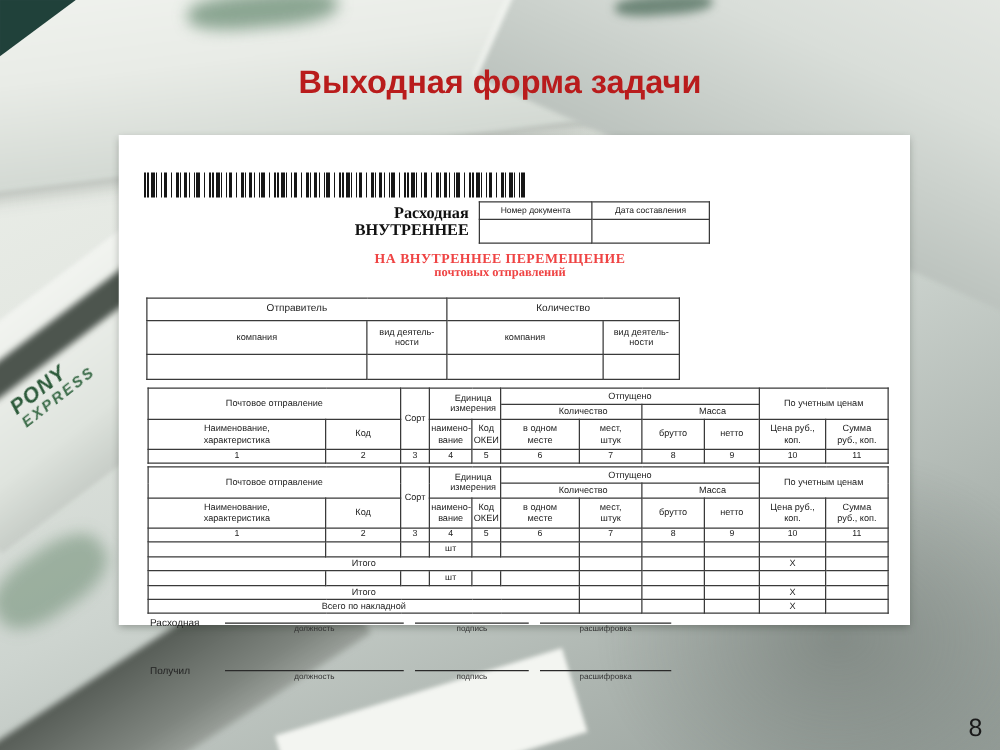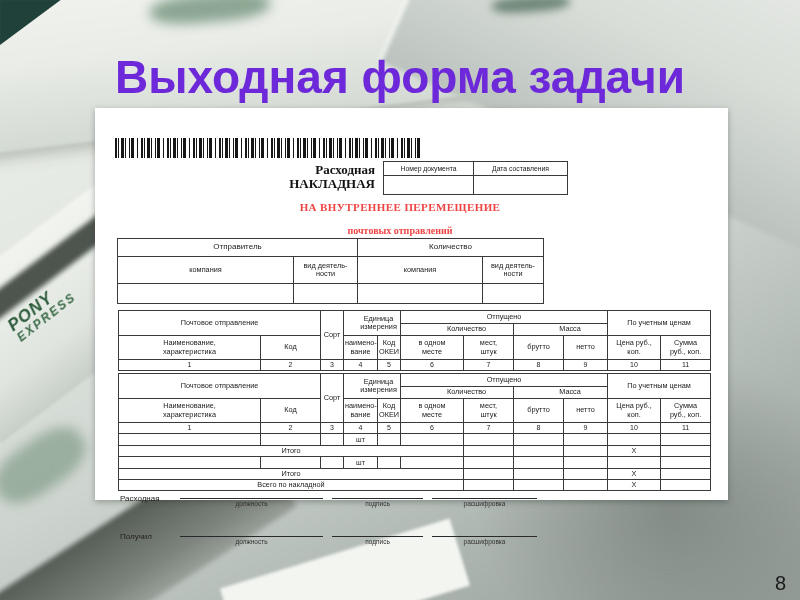--- a/index.html
+++ b/index.html
@@ -38,42 +38,42 @@
   .pony .l2{font-size:12px;letter-spacing:2px;color:#3a6b48;}
   .dark-corner-bl{position:absolute;left:-40px;top:516px;width:340px;height:90px;transform:rotate(-33deg);
     background:linear-gradient(180deg,#565c56 0%,#7e847e 70%,#9aa09a 100%);filter:blur(2.5px);}
   .env-white{position:absolute;left:225px;top:552px;width:240px;height:70px;transform:rotate(-17deg);
     background:#f3f5f1;filter:blur(1.5px);}
   .shade-right{position:absolute;right:-60px;bottom:-60px;width:380px;height:300px;
     background:radial-gradient(closest-side,rgba(90,98,93,.45),rgba(90,98,93,0));filter:blur(4px);}
 
   
   .slide-title{position:absolute;left:0;top:50px;width:800px;text-align:center;
-    font-size:46px;font-weight:bold;color:#6d28d9;letter-spacing:0;}
+    font-size:26px;font-weight:bold;color:#b91c1c;letter-spacing:0;}
   .page-number{position:absolute;right:14px;bottom:5px;font-size:20px;color:#1a1a1a;}
 
   
   .doc{position:absolute;left:95px;top:108px;width:633px;height:392px;background:#ffffff;
     box-shadow:0 2px 6px rgba(40,45,40,.35);font-family:"Liberation Sans",sans-serif;color:#222;}
   .barcode{position:absolute;left:20px;top:30px;width:308px;height:20px;
     background:repeating-linear-gradient(90deg,
       #161616 0 2px,#fff 2px 3px,#161616 3px 4px,#fff 4px 6px,
       #161616 6px 9px,#fff 9px 10px,#161616 10px 11px,#fff 11px 14px,
       #161616 14px 15px,#fff 15px 16px,#161616 16px 19px,#fff 19px 22px,
       #161616 22px 23px,#fff 23px 26px);}
   .doc-head-text{position:absolute;left:80px;top:55px;width:200px;text-align:right;
     font-family:"Liberation Serif",serif;font-weight:bold;font-size:13px;line-height:14px;color:#111;}
   .num-table{position:absolute;left:288px;top:53px;border-collapse:collapse;table-layout:fixed;}
   .num-table td{border:1px solid #3a3a3a;font-size:6.8px;text-align:center;padding:0 1px;color:#222;}
   .num-table .lblrow td{height:13px;}
   .num-table .valrow td{height:18px;}
   .subtitle{position:absolute;left:150px;top:93px;width:310px;text-align:center;
     font-family:"Liberation Serif",serif;font-weight:bold;color:#ef4444;}
   .subtitle .st1{font-size:11px;letter-spacing:.4px;}
-  .subtitle .st2{font-size:10px;margin-top:12px;}
+  .subtitle .st2{font-size:10px;margin-top:0;}
 
   table.form{border-collapse:collapse;table-layout:fixed;position:absolute;}
   table.form td{border:1px solid #3a3a3a;font-size:7.3px;line-height:1.12;text-align:center;
     vertical-align:middle;padding:0 1px;color:#222;overflow:hidden;}
   .party{left:22px;top:130px;width:426px;}
   .party .r1 td{height:17px;font-size:8px;}
   .party .r2 td{height:26px;}
   .party .r3 td{height:19px;}
   .items{left:23px;width:592px;}
   .t1{top:202px;}
@@ -117,21 +117,21 @@
 </div>
 
 <div class="slide-title">Выходная форма задачи</div>
 
 <div class="doc">
 
   <div class="barcode"></div>
 
   <div class="doc-head-text">
     <div>Расходная</div>
-    <div>НАКЛАДНАЯ</div>
+    <div>ВНУТРЕННЕЕ</div>
   </div>
 
   <table class="num-table">
     <colgroup>
         <col style="width:90px">
         <col style="width:94px">
       </colgroup>
     <tbody>
         <tr class="lblrow">
       <td>Номер документа</td>

